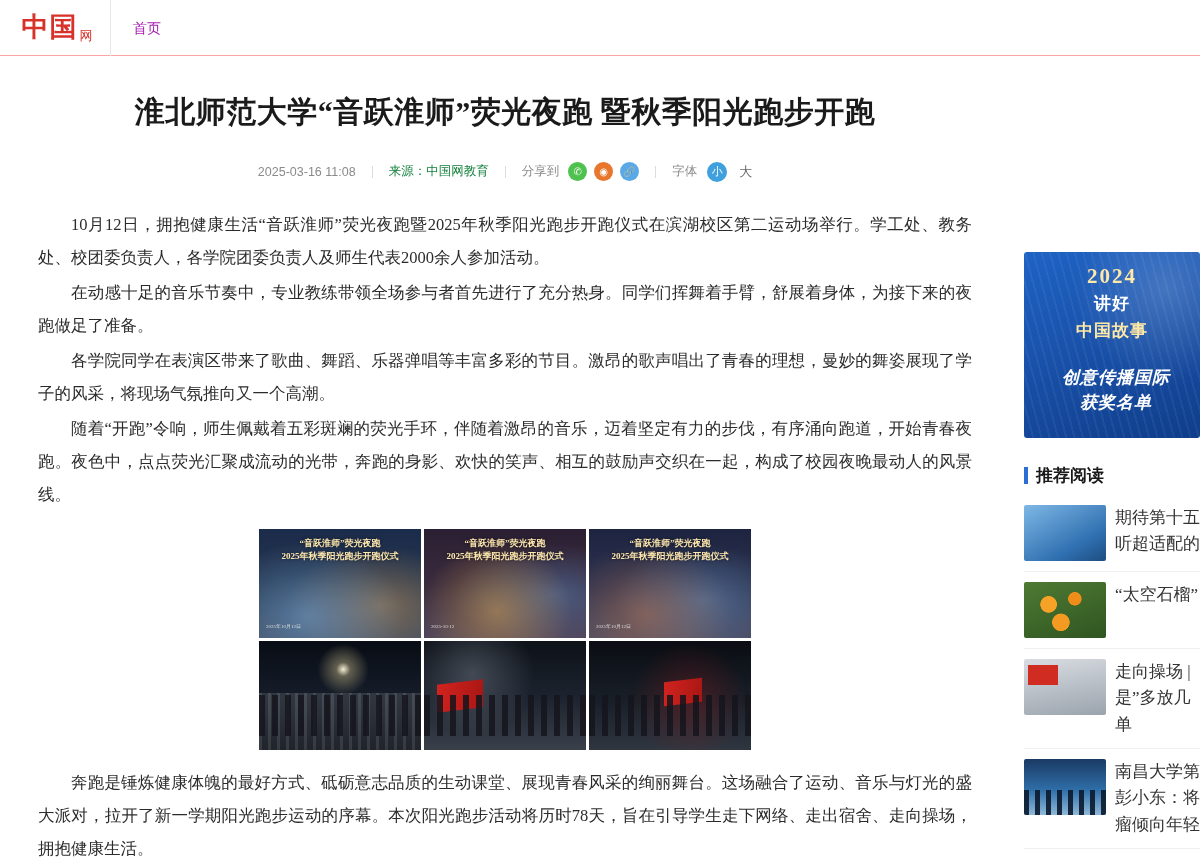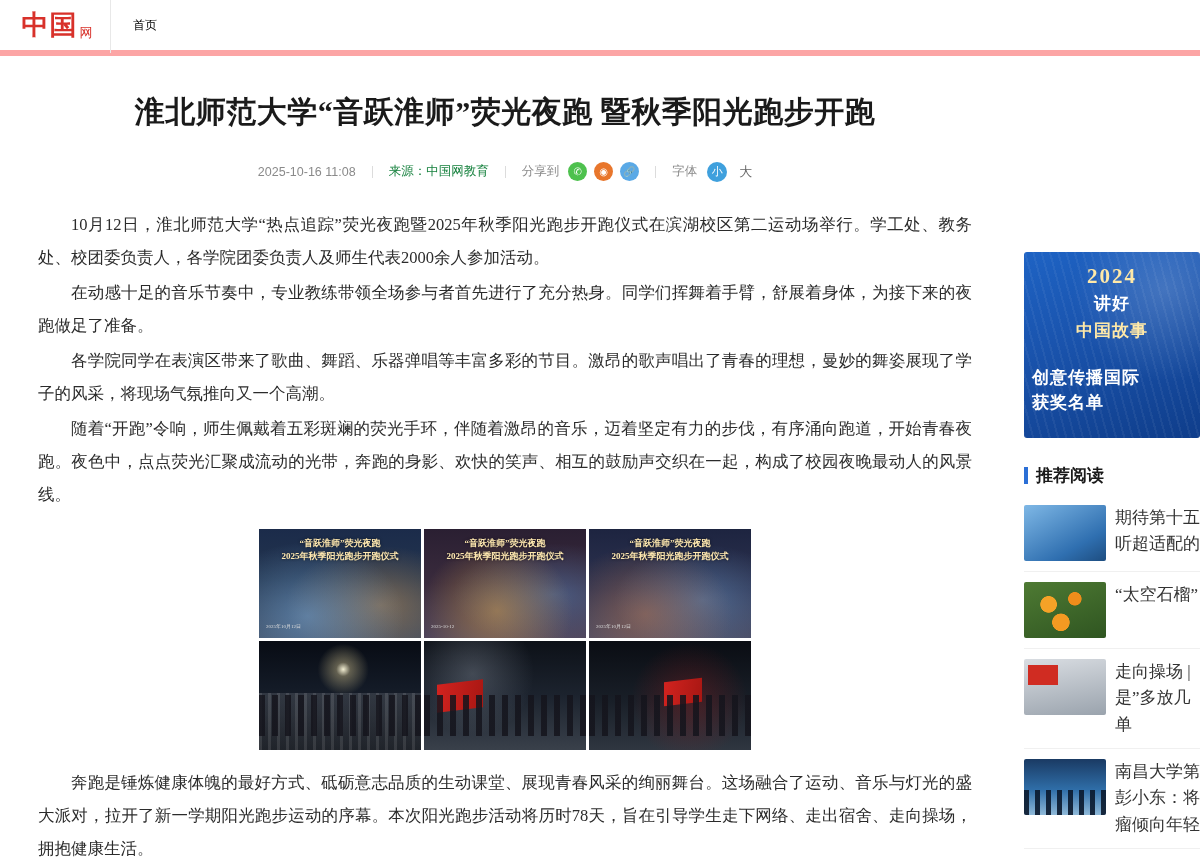--- a/index.html
+++ b/index.html
@@ -7,21 +7,21 @@
     margin: 0; padding: 0;
     width: 1200px; height: 857px;
     overflow: hidden;
     background: #ffffff;
     font-family: "Liberation Sans", sans-serif;
     color: #222;
   }
   
   .site-header {
     height: 56px;
-    border-bottom: 6px solid #fca5a5;
+    border-bottom: 1px solid #fca5a5;
     display: flex;
     align-items: center;
     padding: 0 0 0 14px;
     background: #fff;
   }
   .logo-box {
     width: 86px;
     height: 40px;
     display: flex;
     align-items: center;
@@ -44,22 +44,22 @@
     align-self: flex-end;
     padding-bottom: 3px;
   }
   .header-divider {
     width: 1px;
     height: 56px;
     background: #e8e8e8;
     margin-left: 10px;
   }
   .nav-home {
-    font-size: 12px;
-    color: #000000;
+    font-size: 14px;
+    color: #a21caf;
     padding: 0 22px;
     line-height: 56px;
     cursor: pointer;
   }
   
   .page {
     display: flex;
     width: 1200px;
   }
   .content-col {
@@ -262,22 +262,23 @@
     font-size: 17px;
     line-height: 1.35;
     margin-top: 4px;
     letter-spacing: 1px;
   }
   .promo-l2 { color: #ffe9a8; }
   .promo-sub {
     position: relative;
     z-index: 2;
     margin-top: 22px;
-    text-align: left;
+    text-align: center;
     padding-left: 8px;
+    font-style: italic;
   }
   .promo-sub div {
     color: #fff;
     font-family: "Liberation Serif", serif;
     font-weight: bold;
     font-size: 17px;
     line-height: 1.5;
     letter-spacing: 1px;
     white-space: nowrap;
   }
@@ -345,38 +346,38 @@
 </div>
 
 <div class="page">
 
   <div class="content-col">
     <div class="article">
 
       <h1 class="article-title">淮北师范大学“音跃淮师”荧光夜跑 暨秋季阳光跑步开跑</h1>
 
       <div class="meta-bar">
-        <span class="meta-time">2025-10-16 11:08</span>
+        <span class="meta-time">2025-03-16 11:08</span>
         <span class="meta-sep"></span>
         <span class="meta-source">来源：中国网教育</span>
         <span class="meta-sep"></span>
         <span class="share-label">分享到</span>
         <span class="share-icons">
           <span class="sicon wechat">✆</span>
           <span class="sicon weibo">◉</span>
           <span class="sicon link">🔗</span>
         </span>
         <span class="meta-sep"></span>
         <span class="font-label">字体</span>
         <span class="font-small">小</span>
         <span class="font-large">大</span>
       </div>
 
       <div class="body-text">
-        <p>10月12日，淮北师范大学“热点追踪”荧光夜跑暨2025年秋季阳光跑步开跑仪式在滨湖校区第二运动场举行。学工处、教务处、校团委负责人，各学院团委负责人及师生代表2000余人参加活动。</p>
+        <p>10月12日，拥抱健康生活“音跃淮师”荧光夜跑暨2025年秋季阳光跑步开跑仪式在滨湖校区第二运动场举行。学工处、教务处、校团委负责人，各学院团委负责人及师生代表2000余人参加活动。</p>
         <p>在动感十足的音乐节奏中，专业教练带领全场参与者首先进行了充分热身。同学们挥舞着手臂，舒展着身体，为接下来的夜跑做足了准备。</p>
         <p>各学院同学在表演区带来了歌曲、舞蹈、乐器弹唱等丰富多彩的节目。激昂的歌声唱出了青春的理想，曼妙的舞姿展现了学子的风采，将现场气氛推向又一个高潮。</p>
         <p>随着“开跑”令响，师生佩戴着五彩斑斓的荧光手环，伴随着激昂的音乐，迈着坚定有力的步伐，有序涌向跑道，开始青春夜跑。夜色中，点点荧光汇聚成流动的光带，奔跑的身影、欢快的笑声、相互的鼓励声交织在一起，构成了校园夜晚最动人的风景线。</p>
 
         <div class="photo-grid">
           <div class="photo stage1">
             <div class="ph-caption">“音跃淮师”荧光夜跑<br>2025年秋季阳光跑步开跑仪式</div>
             <div class="ph-date">2025年10月12日</div>
           </div>
           <div class="photo stage2">

